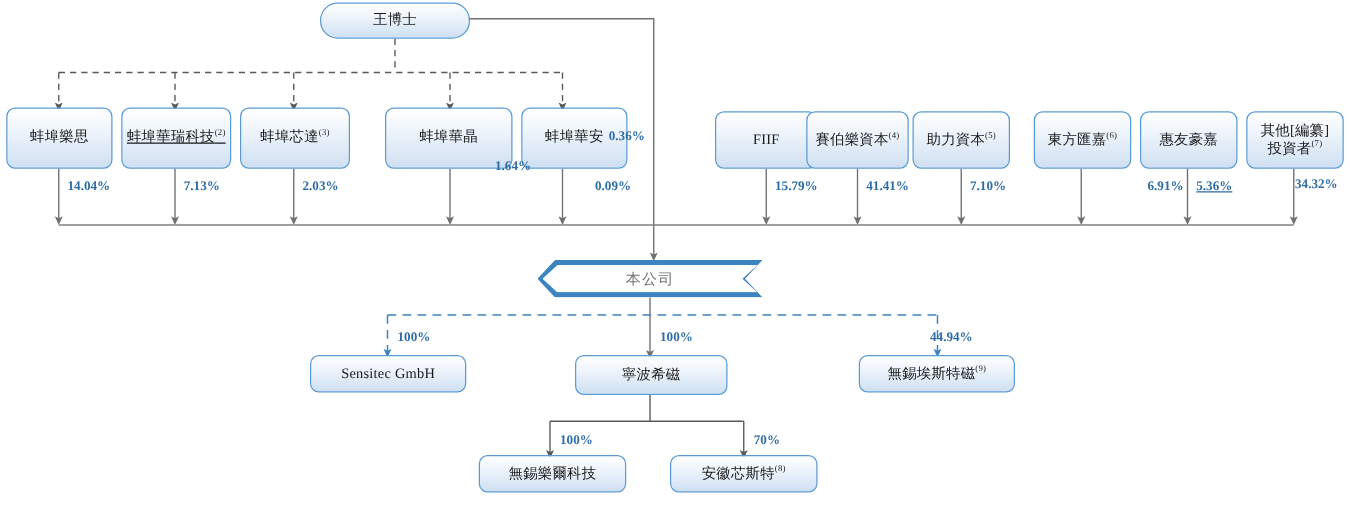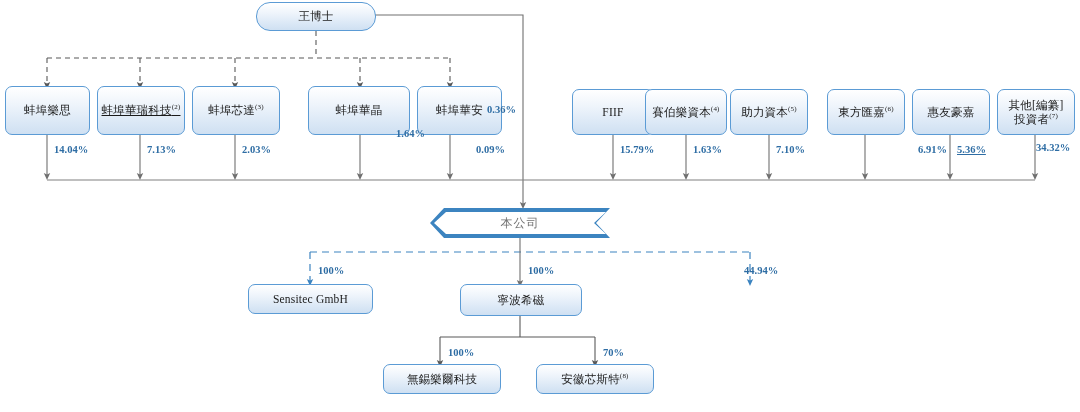--- a/index.html
+++ b/index.html
@@ -205,38 +205,41 @@
 投資者</span><sup>(7)</sup></span>
   </div>
 
   <div class="pct" style="left:54px; top:144px;">14.04%</div>
   <div class="pct" style="left:147px; top:144px;">7.13%</div>
   <div class="pct" style="left:242px; top:144px;">2.03%</div>
   <div class="pct" style="left:367px; top:128px;margin-left:29px;">1.64%</div>
   <div class="pct" style="left:476px; top:144px;">0.09%</div>
   <div class="pct" style="left:487px; top:104px;">0.36%</div>
   <div class="pct" style="left:620px; top:144px;">15.79%</div>
-  <div class="pct" style="left:693px; top:144px;">1.63%</div>
+  <div class="pct" style="left:693px; top:144px;">41.41%</div>
   <div class="pct" style="left:776px; top:144px;">7.10%</div>
   <div class="pct" style="left:918px; top:144px;">6.91%</div>
   <div class="pct" style="left:957px; top:144px;text-decoration:underline;">5.36%</div>
   <div class="pct" style="left:1036px; top:142px;">34.32%</div>
 
   <div id="company-node">
     <div class="chev-outer"></div>
     <div class="chev-inner"></div>
     <div class="chev-label">本公司</div>
   </div>
 
   <div class="node" style="left:460px; top:284px; width:122px; height:32px;">
     <span class="lbl">寧波希磁</span>
   </div>
   <div class="node latin" style="left:248px; top:284px; width:125px; height:30px;">
     <span class="lbl">Sensitec GmbH</span>
   </div>
+  <div class="node" style="left:687px; top:284px; width:125px; height:30px;">
+    <span class="lbl"><span>無錫埃斯特磁</span><sup>(9)</sup></span>
+  </div>
 
   <div class="pct" style="left:318px; top:265px;">100%</div>
   <div class="pct" style="left:528px; top:265px;">100%</div>
   <div class="pct" style="left:744px; top:265px;">44.94%</div>
 
   <div class="node" style="left:383px; top:364px; width:118px; height:30px;">
     <span class="lbl">無錫樂爾科技</span>
   </div>
   <div class="node" style="left:536px; top:364px; width:118px; height:30px;">
     <span class="lbl"><span>安徽芯斯特</span><sup>(8)</sup></span>

